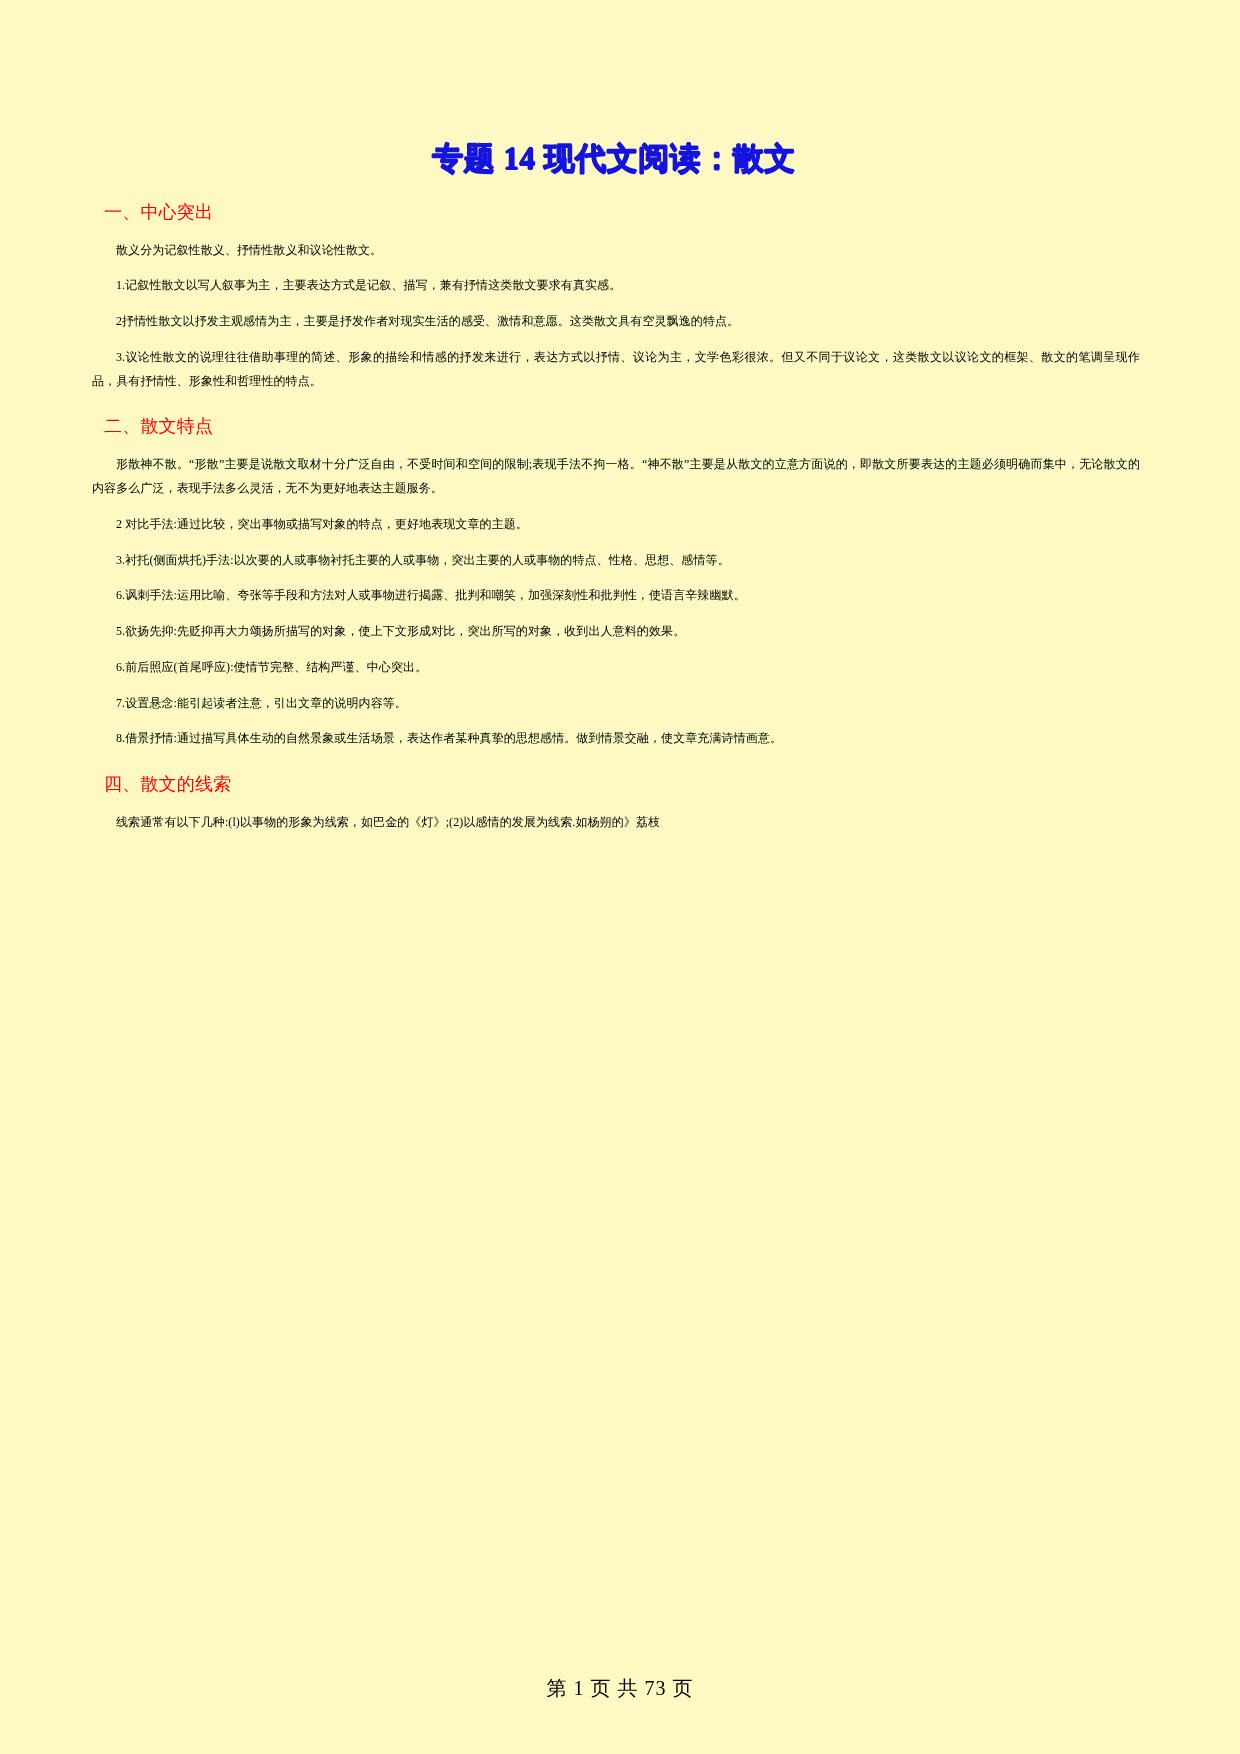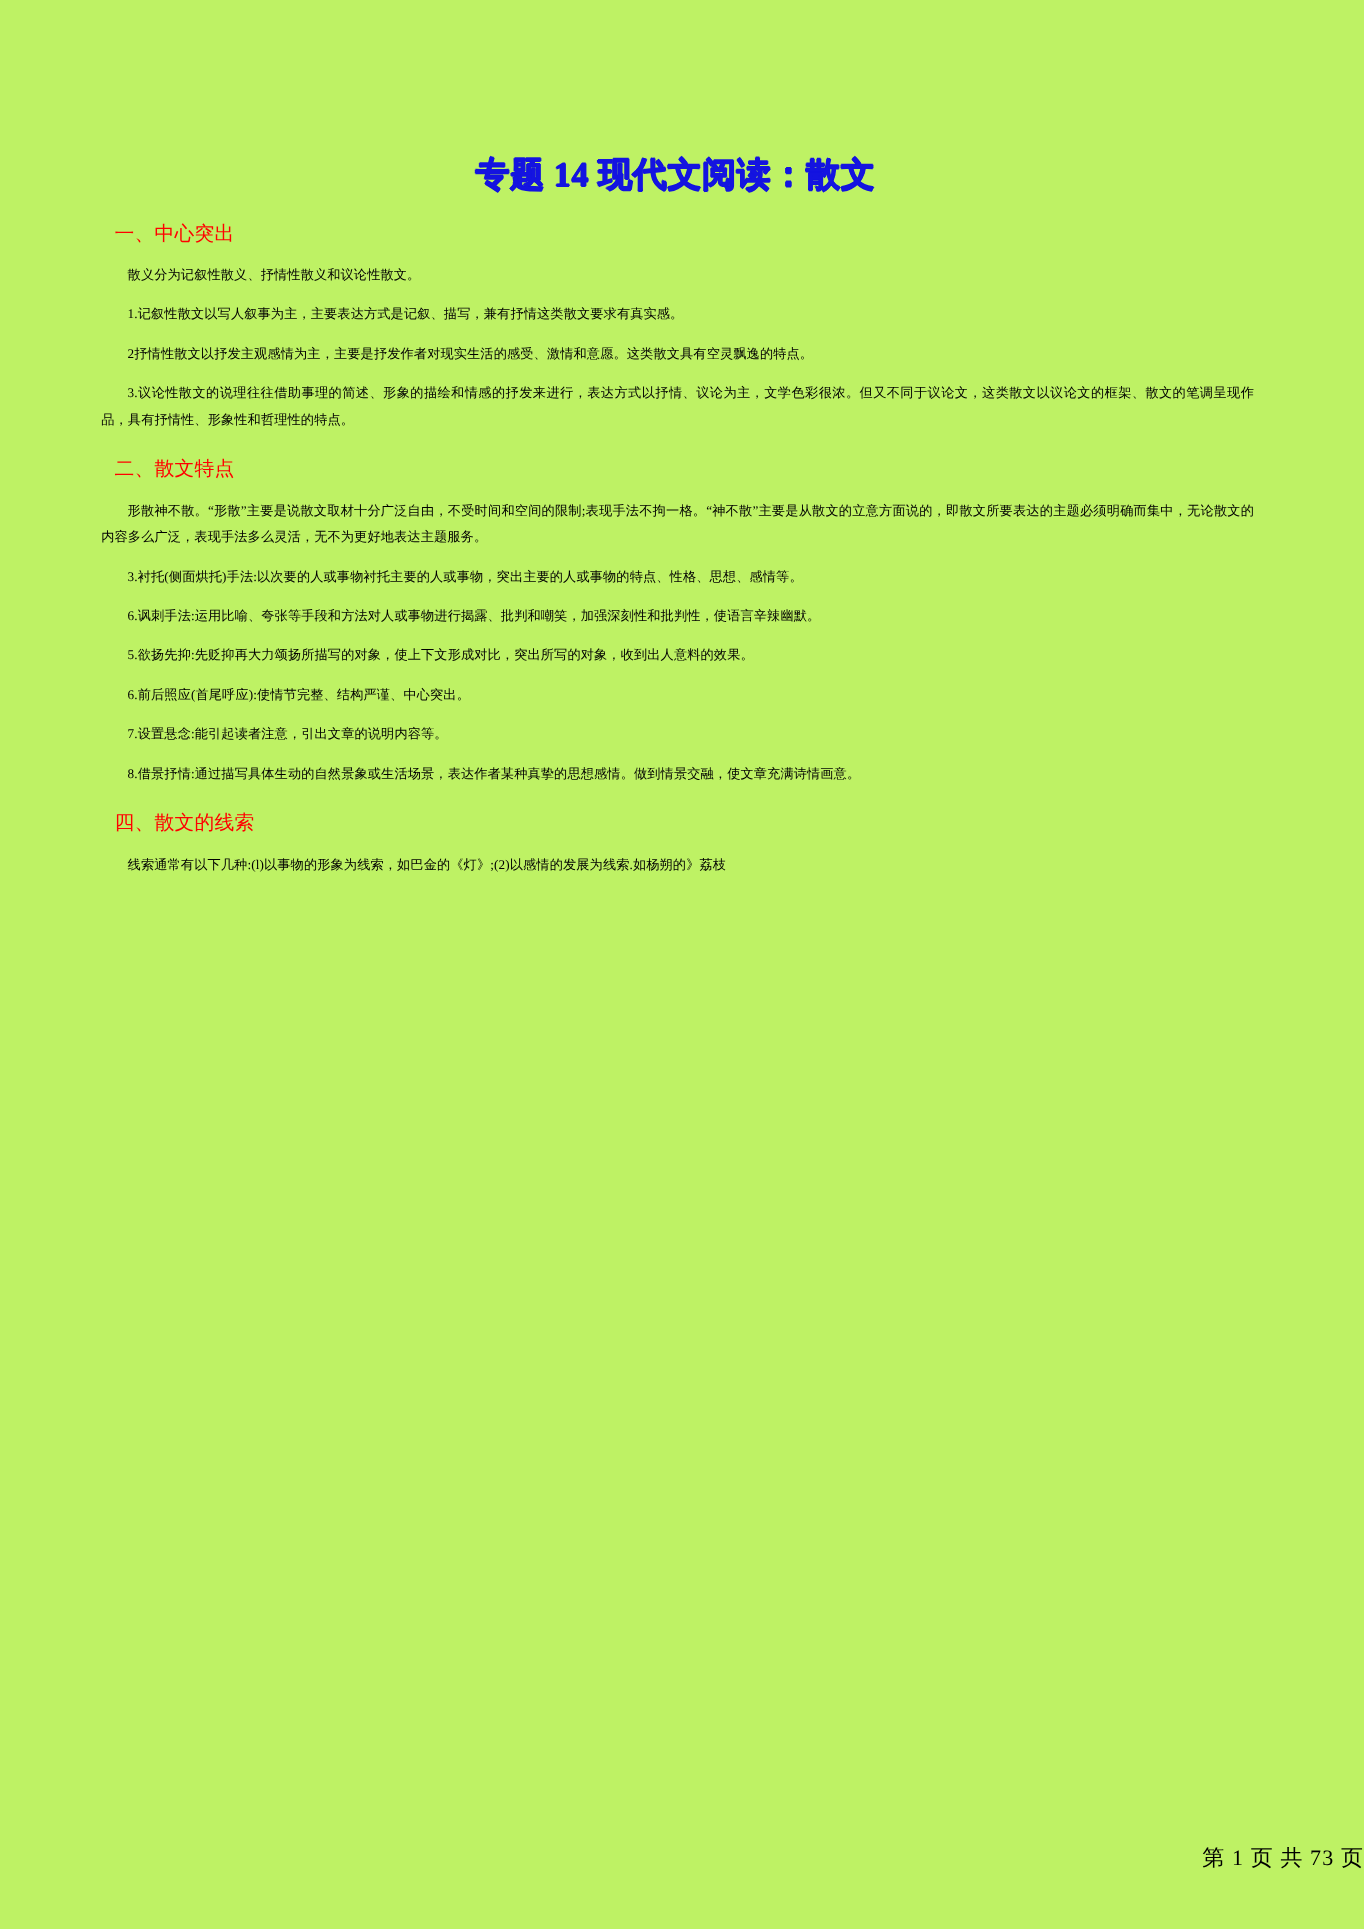--- a/index.html
+++ b/index.html
@@ -14,21 +14,21 @@
     font-family: "Liberation Serif", "DejaVu Serif", serif;
     color: #000000;
     position: relative;
     overflow: hidden;
   }
   .page {
     width: 1240px;
     height: 1754px;
     padding: 0;
     position: relative;
-    background: #bef264;
+    background: #fef9c3;
   }
   .content {
     padding: 0 100px 0 88px;
   }
 
   
   .doc-title {
     text-align: center;
     margin: 0;
     padding-top: 140px;
@@ -76,21 +76,21 @@
     letter-spacing: 0.1px;
     word-break: break-all;
   }
 
   
   .footer {
     position: absolute;
     left: 0;
     right: 0;
     bottom: 52px;
-    text-align: right;
+    text-align: center;
     font-size: 20px;
     color: #000000;
     font-family: "Liberation Serif", "DejaVu Serif", serif;
     letter-spacing: 1px;
   }
 </style>
 </head>
 <body>
 
 <div class="page">
@@ -101,20 +101,21 @@
 
     <div class="section-heading">一、中心突出</div>
     <p class="body">散义分为记叙性散义、抒情性散义和议论性散文。</p>
     <p class="body">1.记叙性散文以写人叙事为主，主要表达方式是记叙、描写，兼有抒情这类散文要求有真实感。</p>
     <p class="body">2抒情性散文以抒发主观感情为主，主要是抒发作者对现实生活的感受、激情和意愿。这类散文具有空灵飘逸的特点。</p>
     <p class="body">3.议论性散文的说理往往借助事理的简述、形象的描绘和情感的抒发来进行，表达方式以抒情、议论为主，文学色彩很浓。但又不同于议论文，这类散文以议论文的框架、散文的笔调呈现作品，具有抒情性、形象性和哲理性的特点。</p>
 
     <div class="section-heading">二、散文特点</div>
     <p class="body">形散神不散。“形散”主要是说散文取材十分广泛自由，不受时间和空间的限制;表现手法不拘一格。“神不散”主要是从散文的立意方面说的，即散文所要表达的主题必须明确而集中，无论散文的内容多么广泛，表现手法多么灵活，无不为更好地表达主题服务。</p>
 
+    <p class="body">2 对比手法:通过比较，突出事物或描写对象的特点，更好地表现文章的主题。</p>
     <p class="body">3.衬托(侧面烘托)手法:以次要的人或事物衬托主要的人或事物，突出主要的人或事物的特点、性格、思想、感情等。</p>
     <p class="body">6.讽刺手法:运用比喻、夸张等手段和方法对人或事物进行揭露、批判和嘲笑，加强深刻性和批判性，使语言辛辣幽默。</p>
     <p class="body">5.欲扬先抑:先贬抑再大力颂扬所描写的对象，使上下文形成对比，突出所写的对象，收到出人意料的效果。</p>
     <p class="body">6.前后照应(首尾呼应):使情节完整、结构严谨、中心突出。</p>
     <p class="body">7.设置悬念:能引起读者注意，引出文章的说明内容等。</p>
     <p class="body">8.借景抒情:通过描写具体生动的自然景象或生活场景，表达作者某种真挚的思想感情。做到情景交融，使文章充满诗情画意。</p>
 
     <div class="section-heading">四、散文的线索</div>
     <p class="body">线索通常有以下几种:(l)以事物的形象为线索，如巴金的《灯》;(2)以感情的发展为线索.如杨朔的》荔枝</p>
 

